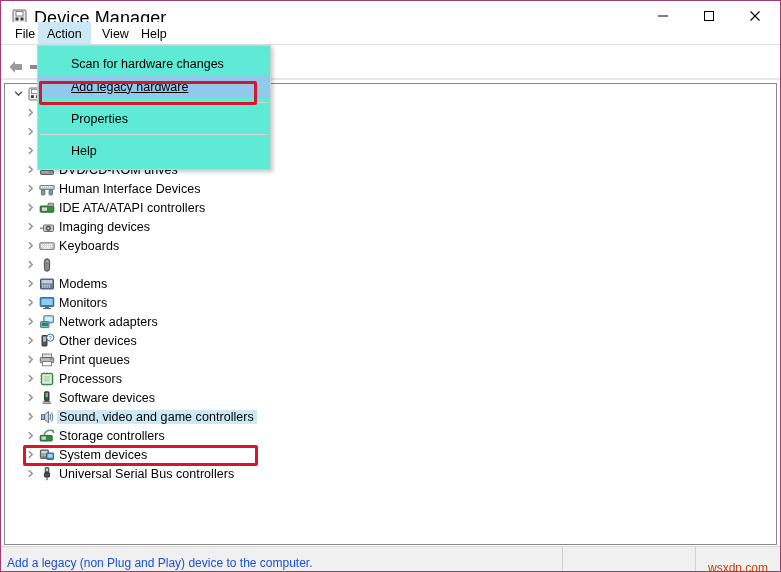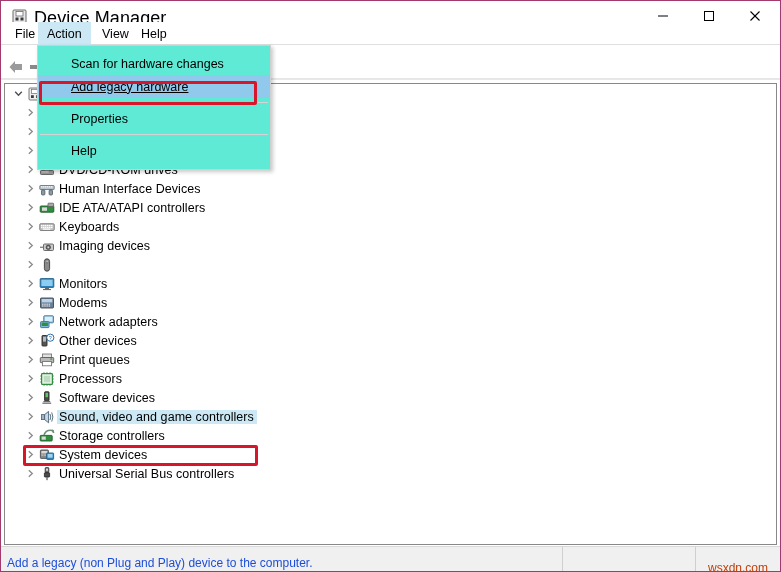--- a/index.html
+++ b/index.html
@@ -395,20 +395,36 @@
             <span class="lbl">IDE ATA/ATAPI controllers</span>
           </div>
           <div class="tree-row row-child">
             <span class="chev">
               <svg width="9" height="9" viewBox="0 0 9 9">
                 <path d="M2.8 1.2 L6.3 4.5 L2.8 7.8" fill="none" stroke="#8a8a8a" stroke-width="1.3"></path>
               </svg>
             </span>
             <span class="ico">
               <svg width="16" height="16" viewBox="0 0 16 16">
+                <rect x="4.5" y="6" width="10" height="6.5" rx="1" fill="#c9c9c9" stroke="#5d5d5d" stroke-width="0.9"></rect>
+                <circle cx="9.3" cy="9.3" r="2.2" fill="#6f6f6f" stroke="#3a3a3a" stroke-width="0.7"></circle>
+                <circle cx="9.3" cy="9.3" r="0.9" fill="#dcdcdc"></circle>
+                <rect x="1" y="8.6" width="3.6" height="1.3" fill="#7a7a7a"></rect>
+              </svg>
+            </span>
+            <span class="lbl">Imaging devices</span>
+          </div>
+          <div class="tree-row row-child">
+            <span class="chev">
+              <svg width="9" height="9" viewBox="0 0 9 9">
+                <path d="M2.8 1.2 L6.3 4.5 L2.8 7.8" fill="none" stroke="#8a8a8a" stroke-width="1.3"></path>
+              </svg>
+            </span>
+            <span class="ico">
+              <svg width="16" height="16" viewBox="0 0 16 16">
                 <rect x="0.8" y="4.8" width="14.4" height="6.6" rx="0.8" fill="#c9c9c9" stroke="#6b6b6b" stroke-width="0.9"></rect>
                 <rect x="2" y="5.9" width="1.4" height="1.2" fill="#fff"></rect>
                 <rect x="4" y="5.9" width="1.4" height="1.2" fill="#fff"></rect>
                 <rect x="6" y="5.9" width="1.4" height="1.2" fill="#fff"></rect>
                 <rect x="8" y="5.9" width="1.4" height="1.2" fill="#fff"></rect>
                 <rect x="10" y="5.9" width="1.4" height="1.2" fill="#fff"></rect>
                 <rect x="12" y="5.9" width="1.4" height="1.2" fill="#fff"></rect>
                 <rect x="2" y="7.8" width="1.4" height="1.2" fill="#fff"></rect>
                 <rect x="4" y="7.8" width="1.4" height="1.2" fill="#fff"></rect>
                 <rect x="6" y="7.8" width="1.4" height="1.2" fill="#fff"></rect>
@@ -421,57 +437,25 @@
             <span class="lbl">Keyboards</span>
           </div>
           <div class="tree-row row-child">
             <span class="chev">
               <svg width="9" height="9" viewBox="0 0 9 9">
                 <path d="M2.8 1.2 L6.3 4.5 L2.8 7.8" fill="none" stroke="#8a8a8a" stroke-width="1.3"></path>
               </svg>
             </span>
             <span class="ico">
               <svg width="16" height="16" viewBox="0 0 16 16">
-                <rect x="4.5" y="6" width="10" height="6.5" rx="1" fill="#c9c9c9" stroke="#5d5d5d" stroke-width="0.9"></rect>
-                <circle cx="9.3" cy="9.3" r="2.2" fill="#6f6f6f" stroke="#3a3a3a" stroke-width="0.7"></circle>
-                <circle cx="9.3" cy="9.3" r="0.9" fill="#dcdcdc"></circle>
-                <rect x="1" y="8.6" width="3.6" height="1.3" fill="#7a7a7a"></rect>
-              </svg>
-            </span>
-            <span class="lbl">Imaging devices</span>
-          </div>
-          <div class="tree-row row-child">
-            <span class="chev">
-              <svg width="9" height="9" viewBox="0 0 9 9">
-                <path d="M2.8 1.2 L6.3 4.5 L2.8 7.8" fill="none" stroke="#8a8a8a" stroke-width="1.3"></path>
-              </svg>
-            </span>
-            <span class="ico">
-              <svg width="16" height="16" viewBox="0 0 16 16">
                 <rect x="5.4" y="1.8" width="5.2" height="12.4" rx="2.6" fill="#8a8a8a" stroke="#3d3d3d" stroke-width="0.9"></rect>
                 <line x1="8" y1="2.4" x2="8" y2="6.4" stroke="#3d3d3d" stroke-width="0.8"></line>
                 <rect x="7.4" y="3.2" width="1.3" height="2.2" rx="0.6" fill="#d8d8d8"></rect>
               </svg>
             </span>
-          </div>
-          <div class="tree-row row-child">
-            <span class="chev">
-              <svg width="9" height="9" viewBox="0 0 9 9">
-                <path d="M2.8 1.2 L6.3 4.5 L2.8 7.8" fill="none" stroke="#8a8a8a" stroke-width="1.3"></path>
-              </svg>
-            </span>
-            <span class="ico">
-              <svg width="16" height="16" viewBox="0 0 16 16">
-                <rect x="1.2" y="2.6" width="13.6" height="8.8" rx="0.7" fill="#2e86c1" stroke="#1f5f8b" stroke-width="0.9"></rect>
-                <rect x="2.4" y="3.7" width="11.2" height="6.3" fill="#8fcdf0"></rect>
-                <rect x="6" y="11.8" width="4" height="1.2" fill="#6b6b6b"></rect>
-                <rect x="4" y="13" width="8" height="1.1" fill="#6b6b6b"></rect>
-              </svg>
-            </span>
-            <span class="lbl">Monitors</span>
           </div>
           <div class="tree-row row-child">
             <span class="chev">
               <svg width="9" height="9" viewBox="0 0 9 9">
                 <path d="M2.8 1.2 L6.3 4.5 L2.8 7.8" fill="none" stroke="#8a8a8a" stroke-width="1.3"></path>
               </svg>
             </span>
             <span class="ico">
               <svg width="16" height="16" viewBox="0 0 16 16">
                 <rect x="1.5" y="3" width="13" height="10" rx="0.7" fill="#6b7f96" stroke="#3b4a5a" stroke-width="0.9"></rect>
@@ -480,20 +464,36 @@
                 <rect x="5.2" y="8.6" width="1.5" height="1.2" fill="#dcdcdc"></rect>
                 <rect x="7.4" y="8.6" width="1.5" height="1.2" fill="#dcdcdc"></rect>
                 <rect x="9.6" y="8.6" width="1.5" height="1.2" fill="#dcdcdc"></rect>
                 <rect x="3" y="10.4" width="1.5" height="1.2" fill="#dcdcdc"></rect>
                 <rect x="5.2" y="10.4" width="1.5" height="1.2" fill="#dcdcdc"></rect>
                 <rect x="7.4" y="10.4" width="1.5" height="1.2" fill="#dcdcdc"></rect>
                 <rect x="9.6" y="10.4" width="1.5" height="1.2" fill="#dcdcdc"></rect>
               </svg>
             </span>
             <span class="lbl">Modems</span>
+          </div>
+          <div class="tree-row row-child">
+            <span class="chev">
+              <svg width="9" height="9" viewBox="0 0 9 9">
+                <path d="M2.8 1.2 L6.3 4.5 L2.8 7.8" fill="none" stroke="#8a8a8a" stroke-width="1.3"></path>
+              </svg>
+            </span>
+            <span class="ico">
+              <svg width="16" height="16" viewBox="0 0 16 16">
+                <rect x="1.2" y="2.6" width="13.6" height="8.8" rx="0.7" fill="#2e86c1" stroke="#1f5f8b" stroke-width="0.9"></rect>
+                <rect x="2.4" y="3.7" width="11.2" height="6.3" fill="#8fcdf0"></rect>
+                <rect x="6" y="11.8" width="4" height="1.2" fill="#6b6b6b"></rect>
+                <rect x="4" y="13" width="8" height="1.1" fill="#6b6b6b"></rect>
+              </svg>
+            </span>
+            <span class="lbl">Monitors</span>
           </div>
           <div class="tree-row row-child">
             <span class="chev">
               <svg width="9" height="9" viewBox="0 0 9 9">
                 <path d="M2.8 1.2 L6.3 4.5 L2.8 7.8" fill="none" stroke="#8a8a8a" stroke-width="1.3"></path>
               </svg>
             </span>
             <span class="ico">
               <svg width="16" height="16" viewBox="0 0 16 16">
                 <rect x="4.8" y="1.8" width="9.6" height="7" rx="0.7" fill="#9fcbe8" stroke="#3a6f8f" stroke-width="0.9"></rect>

